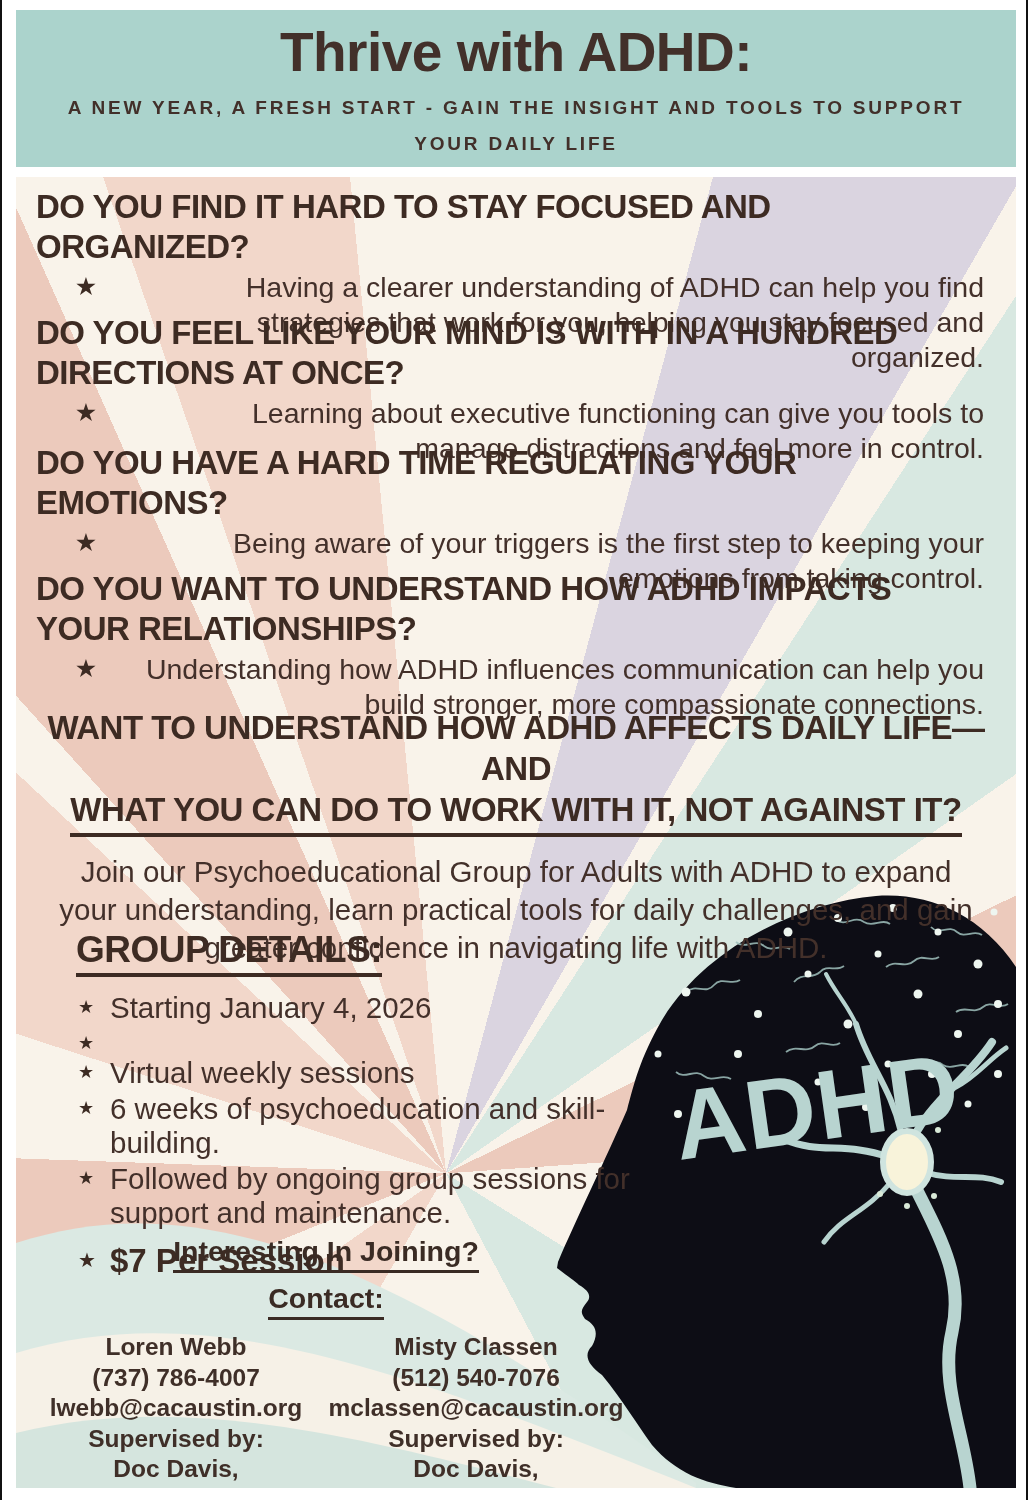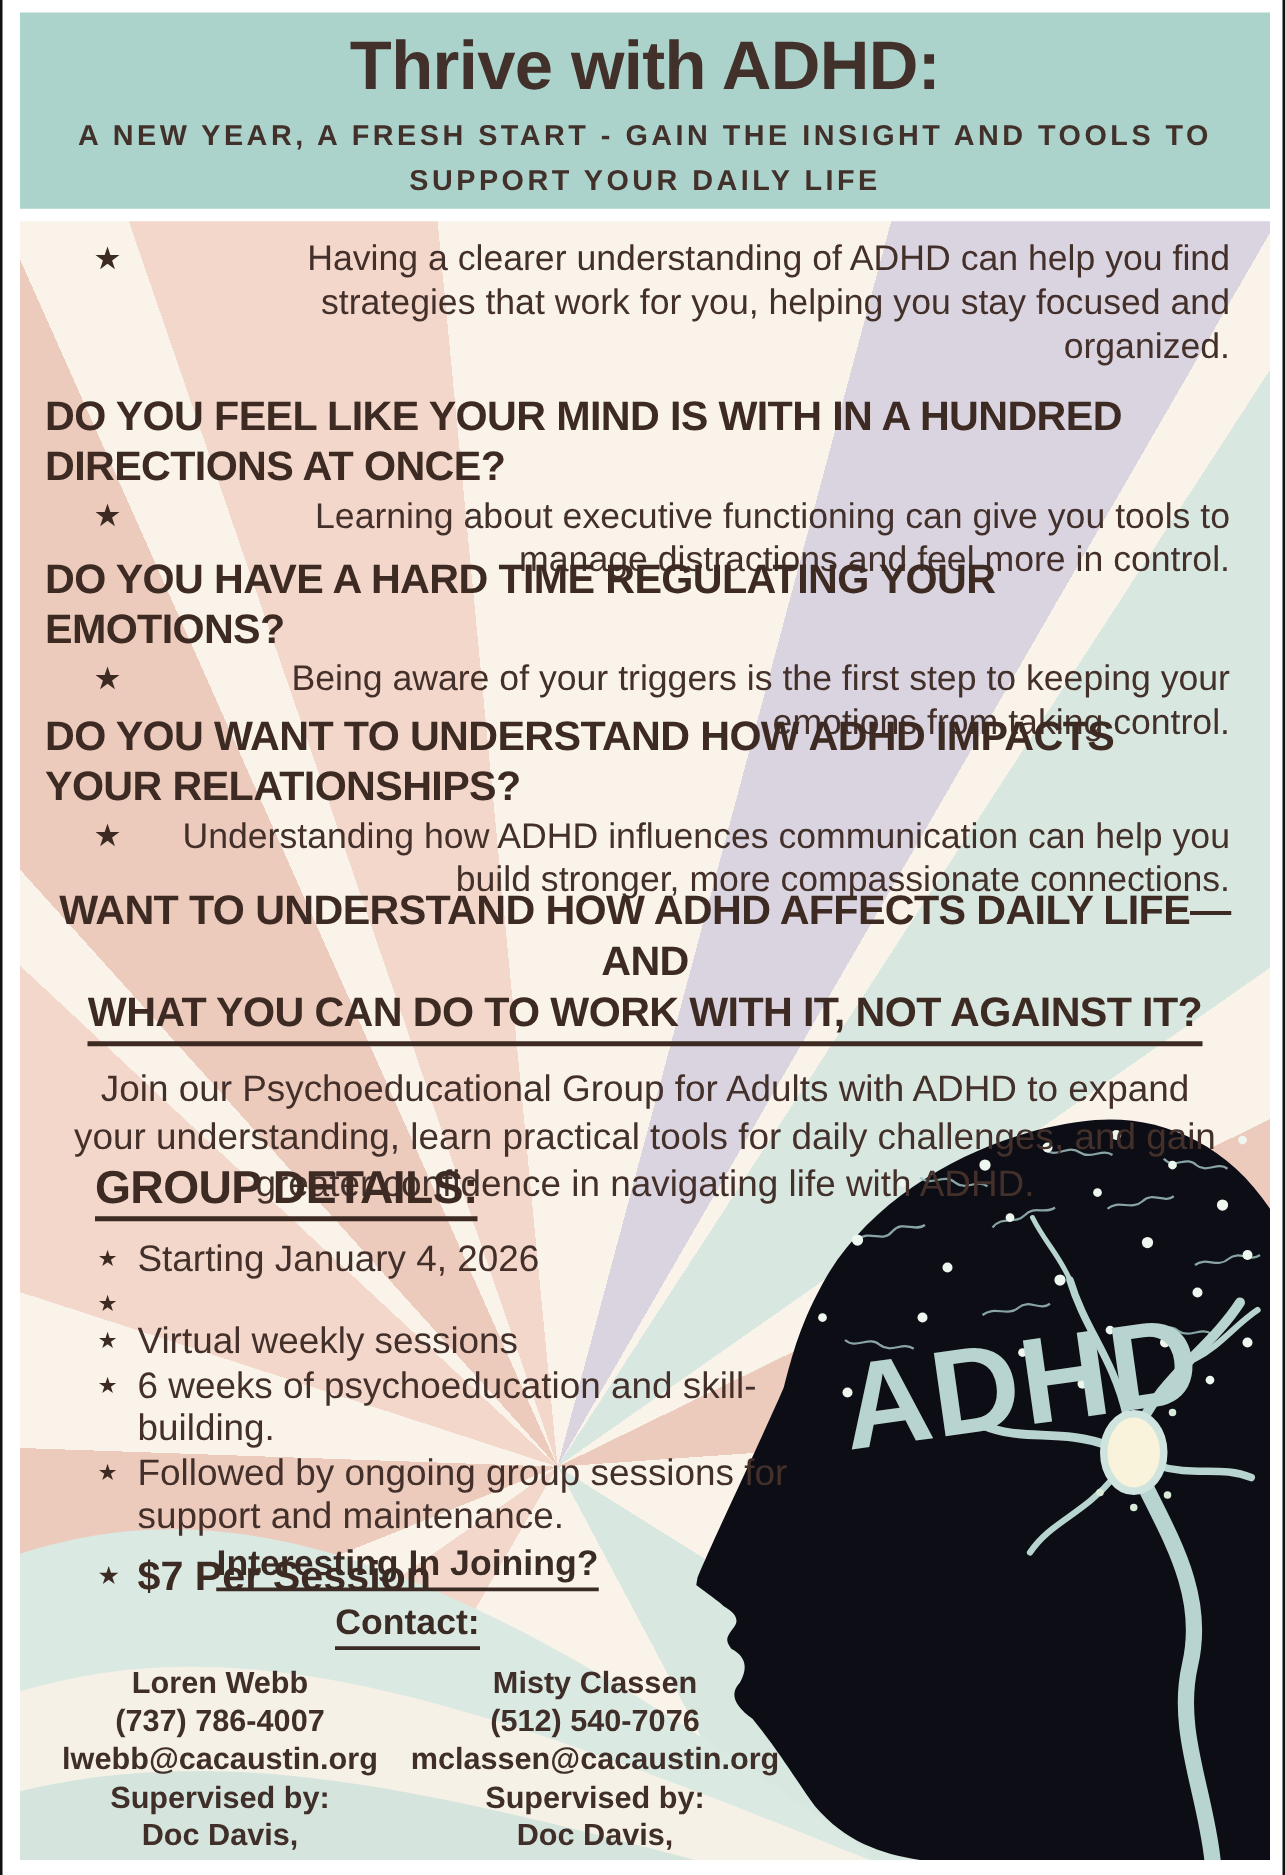--- a/index.html
+++ b/index.html
@@ -20,21 +20,21 @@
     position:absolute; left:14px; top:10px; width:1000px; height:157px;
     background:#abd3cc; text-align:center;
   }
   .header .title{
     margin-top:10px;
     font-size:55px; font-weight:bold; color:#42302a;
     letter-spacing:-0.5px;
   }
   .header .subtitle{
     margin:6px auto 16px; width:960px;
-    font-size:23px; font-weight:bold; color:#42302a;
+    font-size:19px; font-weight:bold; color:#42302a;
     letter-spacing:2.8px; line-height:36px;
   }
 
   
   .flyer-body{
     position:absolute; left:14px; top:177px; width:1000px; height:1311px;
     background:
       conic-gradient(from 0deg at 43% 76%,
         #f9f3ea 0deg 15deg,
         #dad4e0 15deg 30deg,
@@ -211,20 +211,21 @@
         <circle cx="402" cy="258" r="3"></circle>
           <circle cx="342" cy="256" r="3"></circle>
         <circle cx="371" cy="334" r="3"></circle>
       </g>
       <text x="143" y="288" transform="rotate(-8 143 288)" font-family="Liberation Sans, sans-serif" font-weight="bold" font-size="98" fill="#b8d4d0" letter-spacing="1">ADHD</text>
     </svg>
 
     <div class="content">
 
       <section class="q q1">
+        <h2>DO YOU FIND IT HARD TO STAY FOCUSED AND ORGANIZED?</h2>
         <div class="bullet-row">
           <span class="star">★</span>
           <p class="btxt">Having a clearer understanding of ADHD can help you find strategies that work for you, helping you stay focused and organized.</p>
         </div>
       </section>
 
       <section class="q q2">
         <h2>DO YOU  FEEL LIKE YOUR MIND IS WITH IN A HUNDRED DIRECTIONS AT ONCE?</h2>
         <div class="bullet-row">
           <span class="star">★</span>

